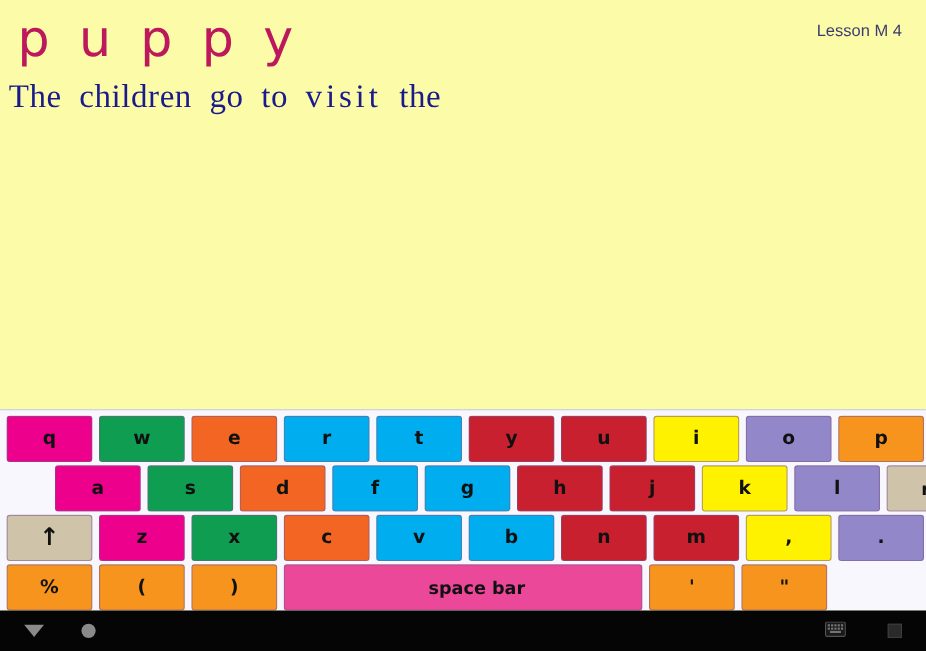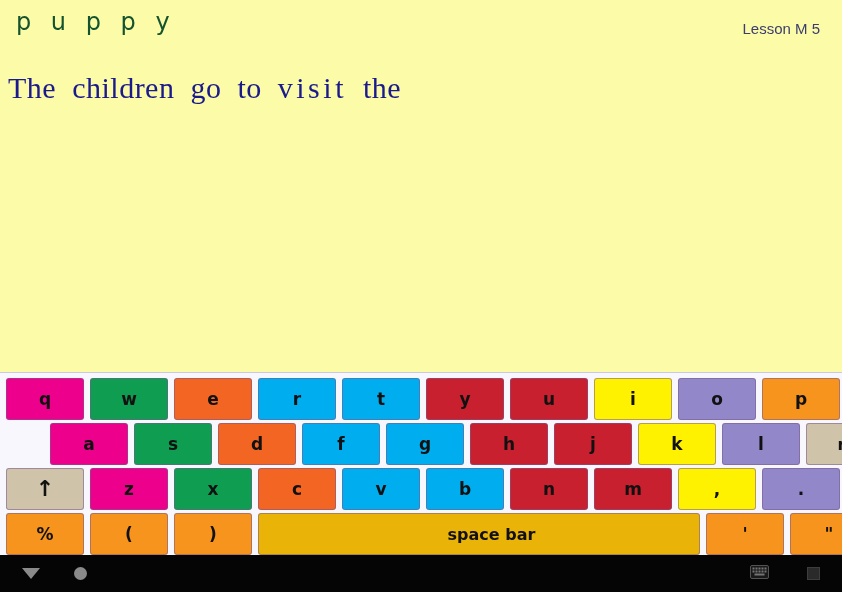--- a/index.html
+++ b/index.html
@@ -12,23 +12,23 @@
     position: relative;
     width: 842px; height: 592px;
     background: #fbfba8;
   }
 
   
   .word-line {
     position: absolute;
     left: 16px; top: 8px;
     font-family: "DejaVu Sans", sans-serif;
-    font-size: 24px;
+    font-size: 46px;
     font-weight: 500;
-    color: #14532d;
+    color: #be185d;
     letter-spacing: 6px;
   }
   .sentence-line {
     position: absolute;
     left: 8px; top: 70px;
     font-family: "DejaVu Sans", sans-serif;
     font-size: 30px;
     color: #1a1a8c;
     white-space: nowrap;
   }
@@ -102,21 +102,21 @@
 </style>
 </head>
 <body>
 
 <div id="app" style="background: rgb(251, 251, 168);">
 
   <div class="word-line">p u p p y</div>
 
   <div class="sentence-line"><span class="w">The</span><span class="w">children</span><span class="w">go</span><span class="w">to</span><span class="w spaced">visit</span><span class="w">the</span></div>
 
-  <div class="lesson-label">Lesson M 5</div>
+  <div class="lesson-label">Lesson M 4</div>
 
   <div id="keyboard" style="background: rgb(247, 247, 253);">
       <div class="krow">
         <div class="key" style="width: 78px; background: rgb(236, 0, 140);">
           <span>q</span>
         </div>
         <div class="key" style="width: 78px; background: rgb(15, 158, 81);">
           <span>w</span>
         </div>
         <div class="key" style="width: 78px; background: rgb(242, 101, 34);">
@@ -212,21 +212,21 @@
       <div class="krow">
         <div class="key" style="width: 78px; background: rgb(247, 148, 30);">
           <span>%</span>
         </div>
         <div class="key" style="width: 78px; background: rgb(247, 148, 30);">
           <span>(</span>
         </div>
         <div class="key" style="width: 78px; background: rgb(247, 148, 30);">
           <span>)</span>
         </div>
-        <div class="key" style="width: 442px; background: #eab308; padding-left: 25px;">
+        <div class="key" style="width: 326px; background: #ec4899; padding-left: 25px;">
           <span style="font-size: 16px;">space bar</span>
         </div>
         <div class="key" style="width: 78px; background: rgb(247, 148, 30);">
           <span>'</span>
         </div>
         <div class="key" style="width: 78px; background: rgb(247, 148, 30);">
           <span>"</span>
         </div>
       </div>
     </div>

